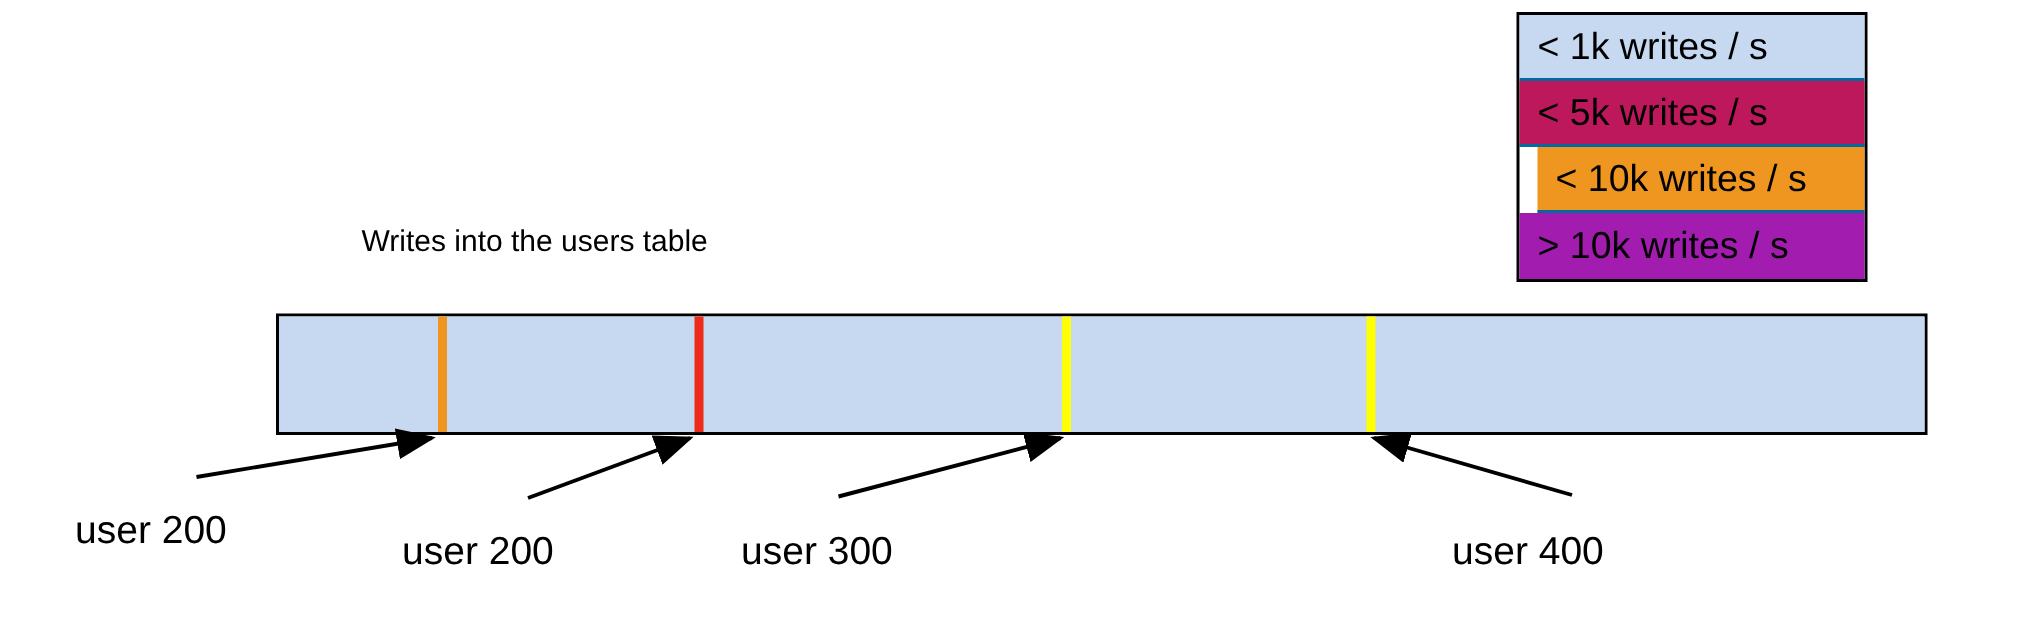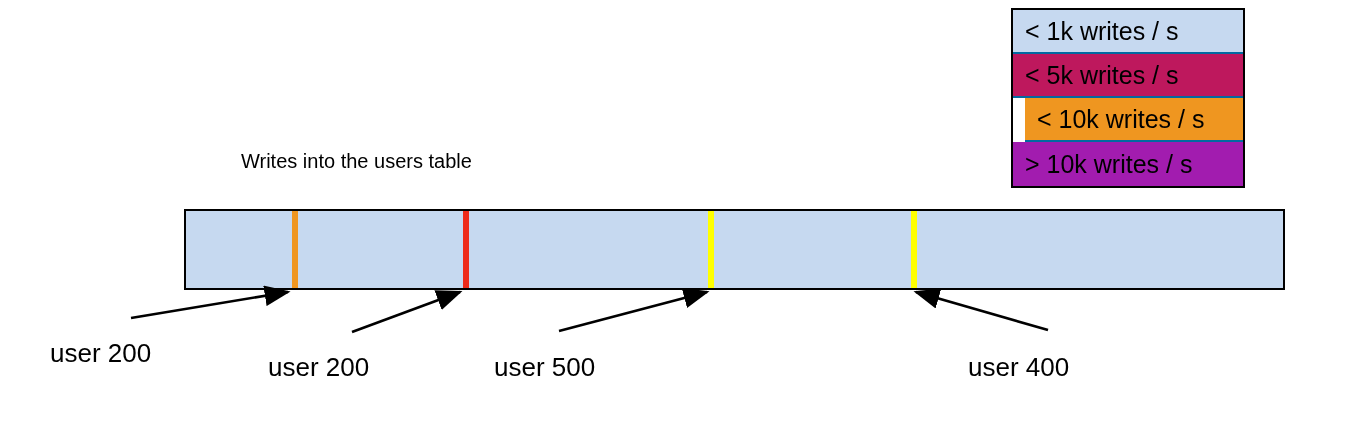--- a/index.html
+++ b/index.html
@@ -129,16 +129,16 @@
       </marker>
     </defs>
     <line x1="131" y1="318" x2="288" y2="292" stroke="#000000" stroke-width="2.6" marker-end="url(#ah)"></line>
     <line x1="352" y1="332" x2="460" y2="292" stroke="#000000" stroke-width="2.6" marker-end="url(#ah)"></line>
     <line x1="559" y1="331" x2="707" y2="292" stroke="#000000" stroke-width="2.6" marker-end="url(#ah)"></line>
     <line x1="1048" y1="330" x2="916" y2="292" stroke="#000000" stroke-width="2.6" marker-end="url(#ah)"></line>
   </svg>
 
   <div class="callout" style="left: 50px; top: 340px;">user 200</div>
   <div class="callout" style="left: 268px; top: 354px;">user 200</div>
-  <div class="callout" style="left: 494px; top: 354px;">user 500</div>
+  <div class="callout" style="left: 494px; top: 354px;">user 300</div>
   <div class="callout" style="left: 968px; top: 354px;">user 400</div>
 
 </div>
 
 </body></html>

